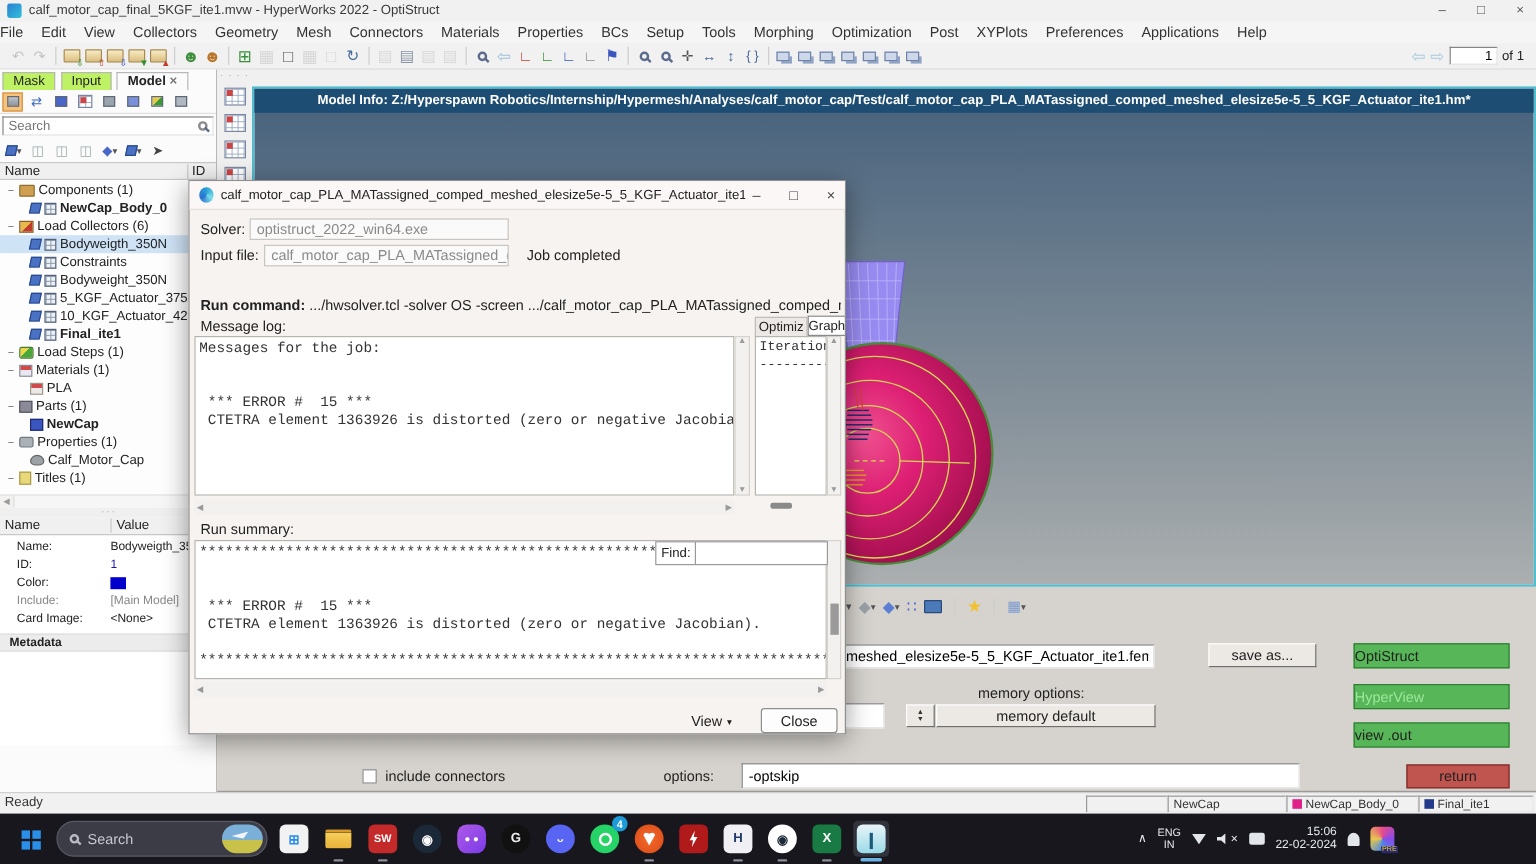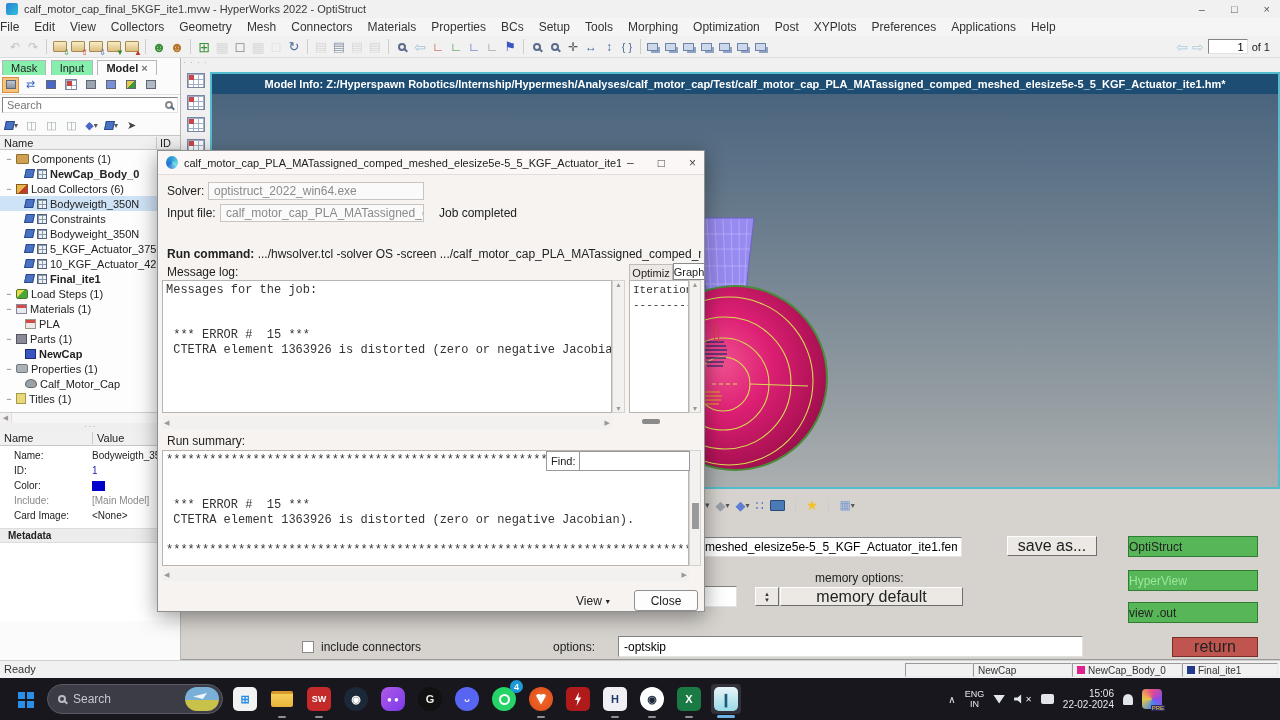--- a/index.html
+++ b/index.html
@@ -17,21 +17,21 @@
   #toolbar{left:0;top:36px;width:1280px;height:22px;background:#f2f1f1;border-bottom:1px solid #dcdcdc}
   .tbi{display:inline-flex;width:18px;height:17px;align-items:center;justify-content:center;font-size:12px;position:relative;flex:none}
   .sep{display:inline-block;width:1px;height:15px;background:#cdcdcd;margin:0 4px;flex:none}
   .i-doc{width:14px;height:11px;background:linear-gradient(#f7ecc4,#ddбf80);background:linear-gradient(#f7ecc4,#ddbf80);border:1px solid #a8894e;border-radius:1px}
   .cg{position:absolute;right:-1px;bottom:-2px;font-size:8px;line-height:8px;font-style:normal}
   .mag{width:8px;height:8px;border:2px solid #5b6b8c;border-radius:50%;position:relative;display:inline-block;flex:none}
   .mag::after{content:"";position:absolute;width:5px;height:2px;background:#5b6b8c;transform:rotate(45deg);right:-4px;bottom:-2px}
   .wstack{width:11px;height:8px;background:#cdd8ea;border:1px solid #6f82a8;box-shadow:3px 3px 0 -1px #8fa3c4;display:inline-block;margin-right:3px}
   
   #browser{left:0;top:58px;width:181px;height:602px;background:#fbfbfb;border-right:1px solid #b8b8b8}
-  .btab{display:inline-flex;height:15px;padding:0 8px;align-items:center;font-size:11px;border:1px solid #b8b8b8;border-bottom:none;background:#86efac;margin-right:1px}
+  .btab{display:inline-flex;height:15px;padding:0 8px;align-items:center;font-size:11px;border:1px solid #b8b8b8;border-bottom:none;background:#bef264;margin-right:1px}
   .btab.active{background:#fbfbfb;font-weight:bold}
   .pico{width:17px;height:16px;display:inline-flex;align-items:center;justify-content:center;margin-right:3px;font-size:11px}
   .pico.hl{background:#f6c37c;border:1px solid #d89040}
   .cube{width:10px;height:9px;background:linear-gradient(#bfc4cc,#8c93a0);border:1px solid #5f6674}
   .trow{position:absolute;left:0;width:179px;height:15px;display:flex;align-items:center;font-size:11px;gap:3px;padding-left:5px;white-space:nowrap;cursor:default}
   .trow.lvl1{padding-left:25px}
   .trow.sel{background:#cfe3f6}
   .trow.bold{font-weight:bold}
   .texp{width:8px;color:#666;font-size:9px;text-align:center;flex:none}
   .ic{display:inline-block;flex:none}
@@ -59,21 +59,21 @@
   #dlg{left:157px;top:150px;width:548px;height:462px;background:#f6f3f1;border:1px solid #8f8f8f;box-shadow:0 5px 20px rgba(0,0,0,.4);z-index:50}
   #dlg .lbl{font-size:12px;color:#222}
   .dlgbox{background:#fbfafa;border:1px solid #c9c4c0;color:#8a8a8a;font-size:12px;padding:1px 5px;white-space:nowrap;overflow:hidden}
   .logbox{background:#fff;border:1px solid #b8b4b0;font-size:12px;line-height:15px;color:#333;overflow:hidden;padding:2px 3px;white-space:pre}
   .sb{background:#f3f1ef;color:#9a9a9a;font-size:7px;display:flex;align-items:center;justify-content:center}
   .dtab{position:absolute;height:17px;font-size:11px;display:flex;align-items:center;justify-content:center;border:1px solid #c0bcb8;background:#ece8e5;overflow:hidden}
   .dtab.active{background:#fff;border-color:#8a8a8a;font-weight:normal}
   
   #panel{left:181px;top:489px;width:1099px;height:171px;background:#d6d3ce;border-bottom:1px solid #9a9a9a}
   .btn-green{position:absolute;width:130px;height:21px;background:#57b657;border:1px solid #2f7d33;font-size:12px;display:flex;align-items:center;cursor:pointer}
-  .gbtn{font-size:16px;display:flex;align-items:center;justify-content:center;cursor:pointer}
+  .gbtn{font-size:12px;display:flex;align-items:center;justify-content:center;cursor:pointer}
   .spin{display:flex;flex-direction:column;align-items:center;justify-content:center;font-size:6px;line-height:6px;color:#333}
   .cb{width:12px;height:12px;background:#fff;border:1px solid #8a8a8a}
   
   #statusbar{left:0;top:660px;width:1280px;height:18px;background:#f2f1f1;border-top:1px solid #d0d0d0;font-size:11px;color:#333}
   .scell{position:absolute;top:2px;height:14px;border:1px solid;border-color:#9a9a9a #e8e8e8 #e8e8e8 #9a9a9a;display:flex;align-items:center;padding:0 4px;font-size:10px;gap:3px}
   .swatch{width:8px;height:8px;display:inline-block;flex:none}
   
   #taskbar{left:0;top:678px;width:1280px;height:42px;background:#17171d;color:#dfe3e8}
   .tk{width:30px;height:30px;display:flex;align-items:center;justify-content:center;position:relative;flex:none}
   .tki{width:24px;height:24px;border-radius:5px;display:flex;align-items:center;justify-content:center;font-size:11px;font-weight:bold}

